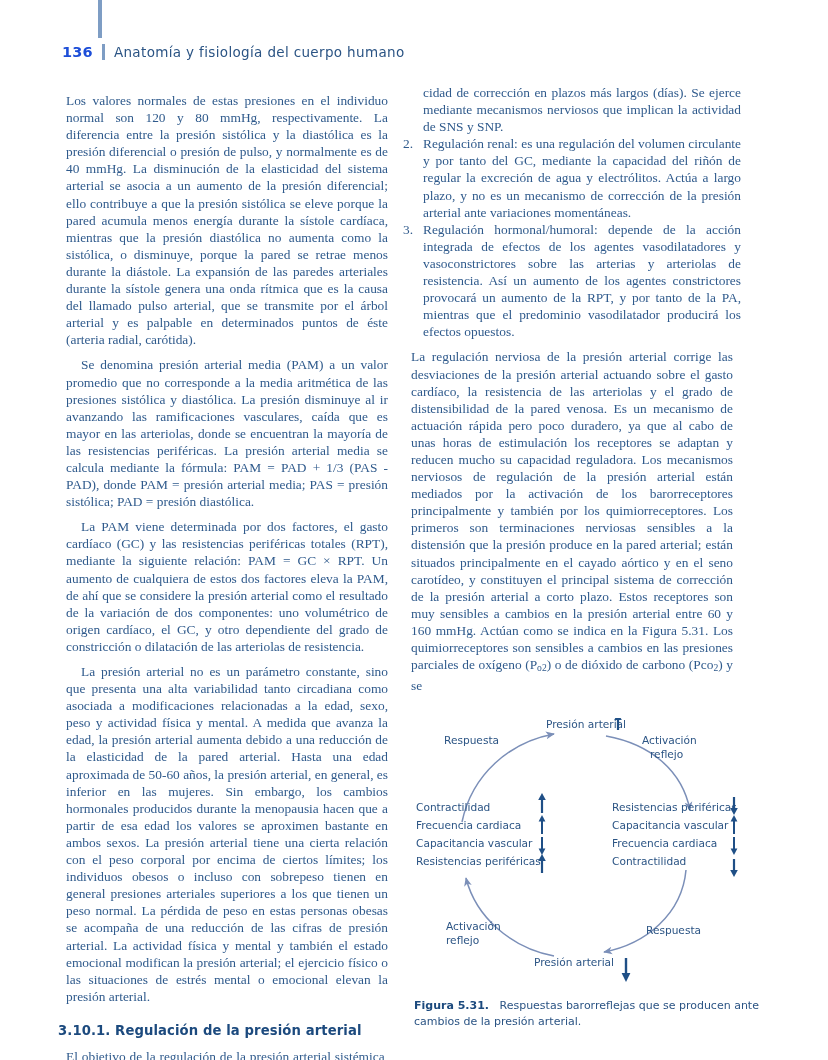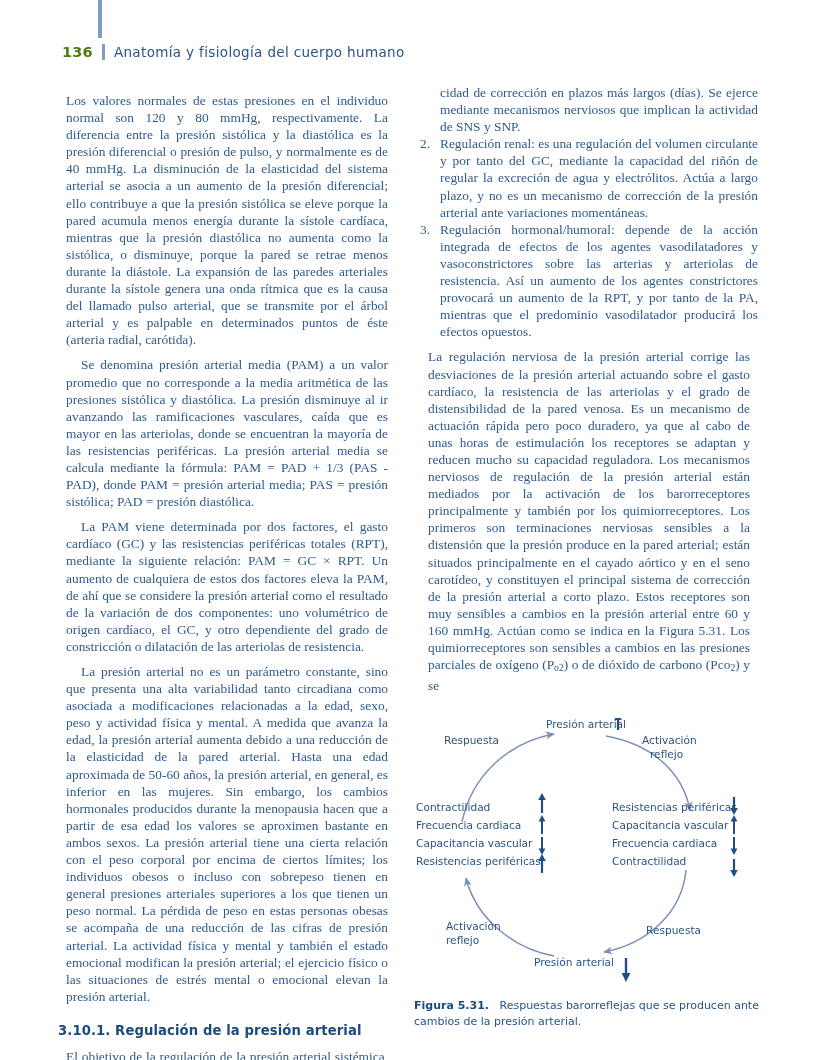--- a/index.html
+++ b/index.html
@@ -33,21 +33,21 @@
     left: 62px;
     top: 44px;
     display: flex;
     align-items: center;
     gap: 9px;
     font-family: "DejaVu Sans", sans-serif;
   }
   .folio {
     font-size: 14.5px;
     font-weight: bold;
-    color: #4d7c0f;
+    color: #1d4ed8;
     letter-spacing: 0.2px;
   }
   .head-rule {
     width: 3px;
     height: 16px;
     background: #7e9dc4;
   }
   .head-title {
     font-size: 13.5px;
     color: #2b5484;
@@ -59,21 +59,21 @@
   .col {
     position: absolute;
     top: 84px;
     width: 338px;
     font-size: 13.4px;
     line-height: 17.1px;
     text-align: justify;
     color: #2f5a8c;
   }
   .col-left  { left: 58px; }
-  .col-right { left: 420px; }
+  .col-right { left: 403px; }
 
   .col p {
     margin: 8px;
     text-indent: 15px;
     hyphens: manual;
   }
   .col p.noindent { text-indent: 0; }
 
   
   ol.numlist {

